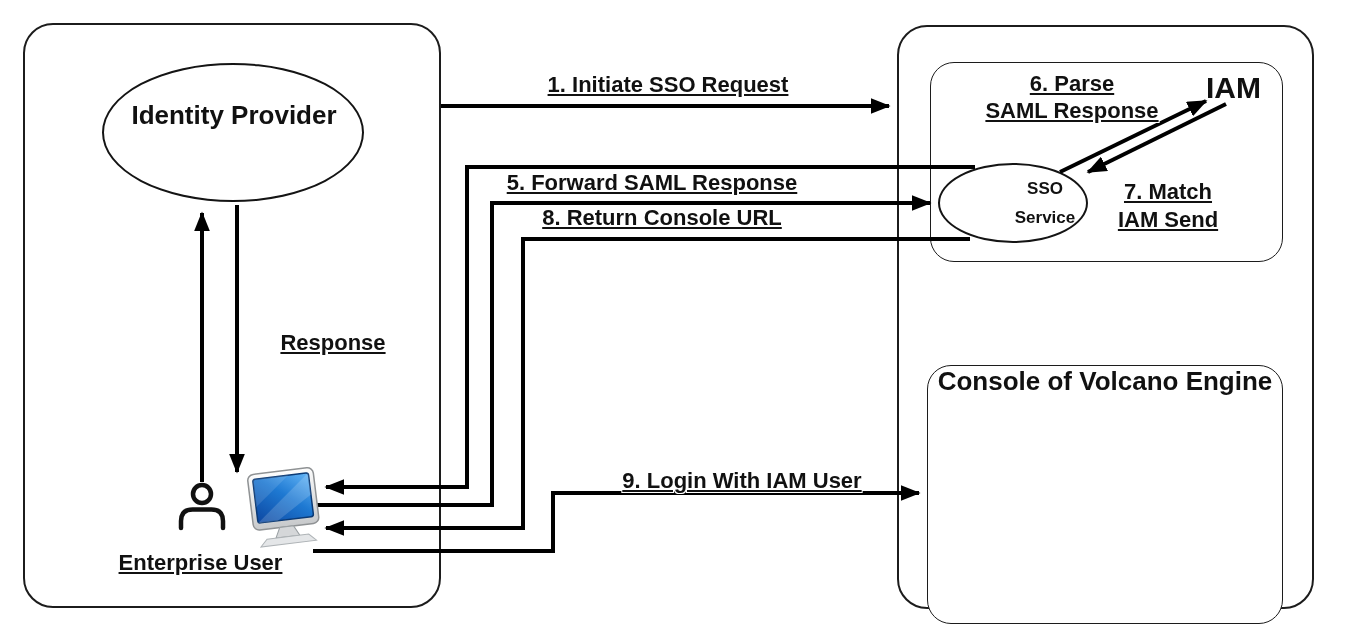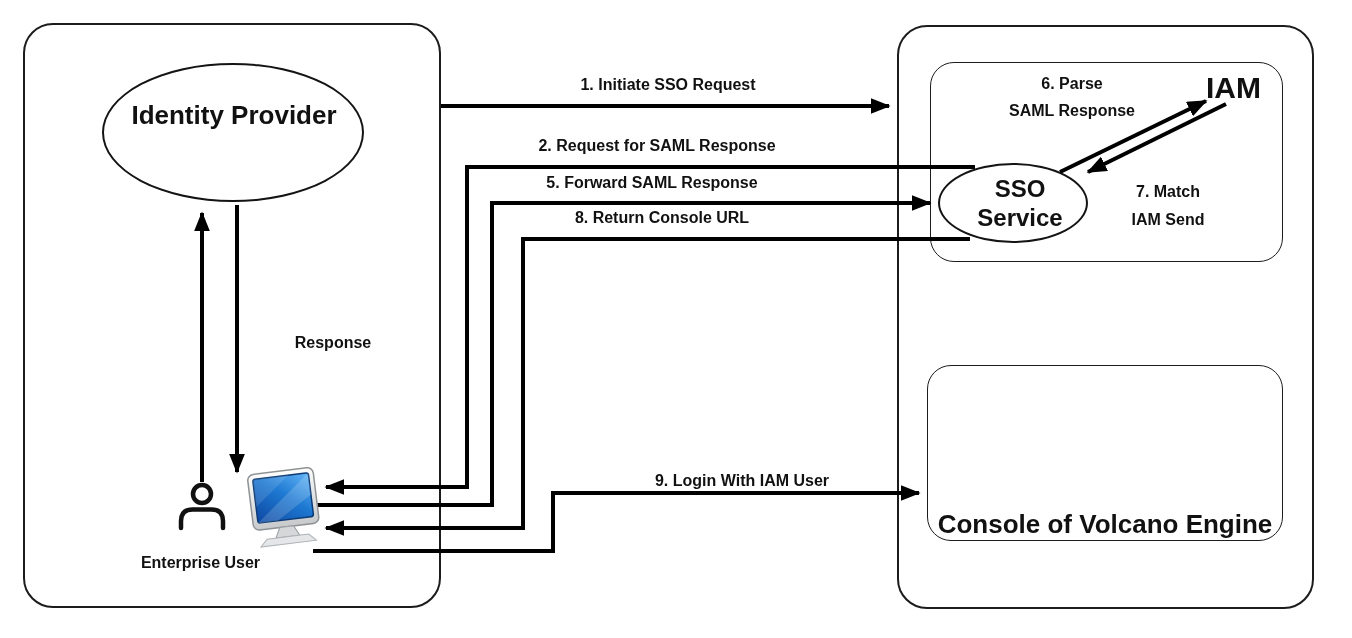--- a/index.html
+++ b/index.html
@@ -3,47 +3,47 @@
 <meta charset="utf-8">
 <style>
   html,body{margin:0;padding:0;background:#ffffff;}
   .canvas{
     position:relative;width:1352px;height:638px;background:#ffffff;overflow:hidden;
     font-family:"Liberation Sans", sans-serif;color:#111;
   }
   .box{position:absolute;background:#fff;border:2px solid #1c1c1c;border-radius:30px;box-sizing:border-box;}
   .box.thin{border-width:1.6px;border-radius:24px;}
   .ellipse{position:absolute;background:#fff;border:2px solid #141414;border-radius:50%;box-sizing:border-box;}
-  .lbl{position:absolute;font-weight:bold;font-size:16px;line-height:26px;white-space:nowrap;
-       text-shadow:1px 1px 0 #fff,-1px -1px 0 #fff,1px -1px 0 #fff,-1px 1px 0 #fff;}
+  .lbl{position:absolute;font-weight:bold;font-size:22px;line-height:26px;white-space:nowrap;
+       text-shadow:1px 1px 0 #fff,-1px -1px 0 #fff,1px -1px 0 #fff,-1px 1px 0 #fff;text-decoration:underline;}
   .lbl.center{text-align:center;}
   .lbl.right{text-align:right;}
   .two{line-height:29px;}
   .node-text{position:absolute;font-weight:bold;text-align:center;}
   svg.layer{position:absolute;left:0;top:0;}
 </style>
 </head>
 <body>
 
 <div class="canvas">
 
   <div class="box" style="left:23px;top:23px;width:418px;height:585px;"></div>
   <div class="box" style="left:897px;top:25px;width:417px;height:584px;"></div>
   <div class="box thin" style="left:930px;top:62px;width:353px;height:200px;"></div>
-  <div class="box thin" style="left:927px;top:365px;width:356px;height:176px;display:flex;align-items:flex-end;justify-content:center;">
+  <div class="box thin" style="left:927px;top:365px;width:356px;height:259px;display:flex;align-items:flex-start;justify-content:center;">
     <span style="font-weight:bold;font-size:26px;">Console of Volcano Engine</span>
   </div>
 
   <div class="ellipse" style="left:102px;top:63px;width:262px;height:139px;"></div>
   <div class="node-text" style="left:103px;top:100px;width:262px;font-size:26px;line-height:31px;">
     <div>Identity Provider</div>
   </div>
 
   <div class="ellipse" style="left:938px;top:163px;width:150px;height:80px;"></div>
-  <div class="node-text" style="left:945px;top:174px;width:150px;font-size:24px;line-height:29px;">
+  <div class="node-text" style="left:970px;top:174px;width:150px;font-size:17px;line-height:29px;">
     <div>SSO</div>
     <div>Service</div>
   </div>
 
   <div class="node-text" style="left:1206px;top:71px;width:72px;font-size:30px;text-align:left;">IAM</div>
 
   <svg class="layer" width="1352" height="638" viewBox="0 0 1352 638">
     <defs>
       <marker id="ah" markerWidth="5" markerHeight="4" refX="4.6" refY="2" orient="auto" markerUnits="strokeWidth">
         <path d="M0,0 L5,2 L0,4 Z" fill="#000"></path>
@@ -86,21 +86,20 @@
       <rect x="251" y="471" width="66" height="56" rx="6" fill="url(#frameGrad)" stroke="#8f9294" stroke-width="1.5"></rect>
       <rect x="256" y="476" width="56" height="44" rx="2.5" fill="url(#screenGrad)" stroke="#0b3a75" stroke-width="1.5"></rect>
       <path d="M256,520 L312,476 L312,498 L276,520 Z" fill="#ffffff" opacity="0.16"></path>
       <path d="M256,476 L292,476 L256,504 Z" fill="#ffffff" opacity="0.12"></path>
       <path d="M277,527 h14 l5,10 h-24 Z" fill="#d5d7d9" stroke="#9aa0a3" stroke-width="1"></path>
       <path d="M263,537 h42 l7,7 h-56 Z" fill="#e4e6e8" stroke="#aeb3b6" stroke-width="1"></path>
     </g>
   </svg>
 
   <div class="lbl center" style="left:443px;top:72px;width:450px;">1. Initiate SSO Request</div>
-  <div class="lbl center" style="left:437px;top:133px;width:440px;">2. Request for SAML Response</div>
   <div class="lbl center" style="left:437px;top:170px;width:430px;">5. Forward SAML Response</div>
   <div class="lbl center" style="left:447px;top:205px;width:430px;">8. Return Console URL</div>
   <div class="lbl center" style="left:557px;top:468px;width:370px;">9. Login With IAM User</div>
 
   <div class="lbl center two" style="left:243px;top:328px;width:180px;">
     <div>Response</div>
   </div>
   <div class="lbl center" style="left:982px;top:70px;width:180px;line-height:27px;">
     <div>6. Parse</div>
     <div>SAML Response</div>

